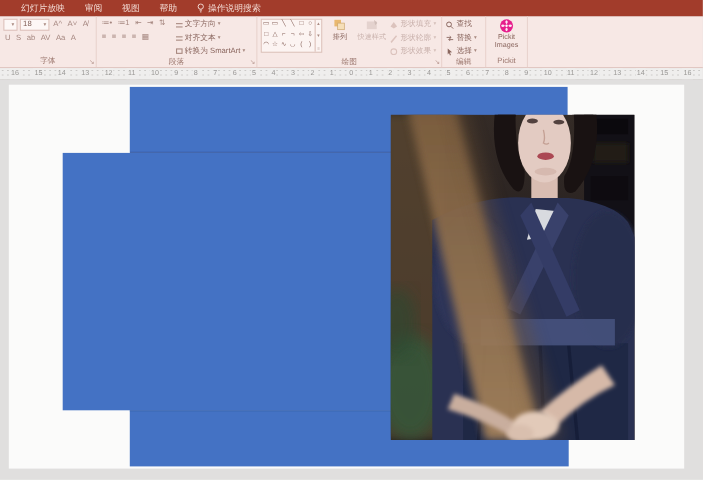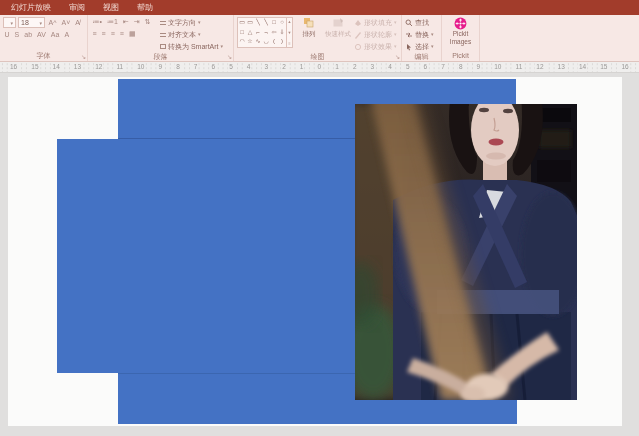--- a/index.html
+++ b/index.html
@@ -1,21 +1,21 @@
 <!DOCTYPE html>
 <html><head>
 <meta charset="utf-8">
 <style>
   * { margin:0; padding:0; box-sizing:border-box; }
   html,body { width:639px; height:436px; overflow:hidden;
     font-family:"Liberation Sans","DejaVu Sans",sans-serif; background:#e0dfde; }
 
   
   .titlebar { height:15px; background:#a23c2b; display:flex; align-items:center;
-    padding-left:2px; }
+    padding-left:10px; }
   .tab { color:#f2d9d2; font-size:8px; padding:0 9px; line-height:15px;
     white-space:nowrap; cursor:default; }
   .tab.search { display:flex; align-items:center; gap:3px; }
   .bulb { width:7px; height:9px; display:inline-block; }
 
   
   .ribbon { height:47px; background:#f7e8e5; border-bottom:1px solid #dec4be;
     display:flex; align-items:stretch; color:#8a665e; }
   .group { display:flex; flex-direction:column; border-right:1px solid #e9d3ce;
     position:relative; padding:2px 3px 0 3px; }
@@ -72,20 +72,28 @@
     z-index:2; overflow:hidden; }
 </style>
 </head>
 <body>
 
 <div class="titlebar">
   <div class="tab">幻灯片放映</div>
   <div class="tab">审阅</div>
   <div class="tab">视图</div>
   <div class="tab">帮助</div>
+  <div class="tab search">
+    <svg class="bulb" viewBox="0 0 7 9">
+      <circle cx="3.5" cy="3" r="2.4" fill="none" stroke="#f2d9d2" stroke-width="0.9"></circle>
+      <line x1="2.4" y1="6.2" x2="4.6" y2="6.2" stroke="#f2d9d2" stroke-width="0.9"></line>
+      <line x1="2.8" y1="7.8" x2="4.2" y2="7.8" stroke="#f2d9d2" stroke-width="0.9"></line>
+    </svg>
+    <span>操作说明搜索</span>
+  </div>
 </div>
 
 <div class="ribbon">
 
   <div class="group" style="width:88px">
     <div class="group-body">
       <div class="col" style="width:100%">
         <div class="row">
           <div class="combo" style="width:13px">
             <span></span>

